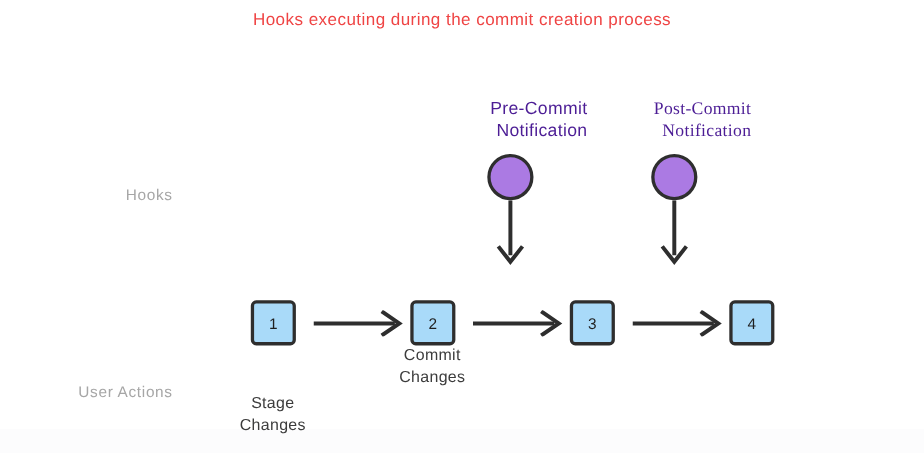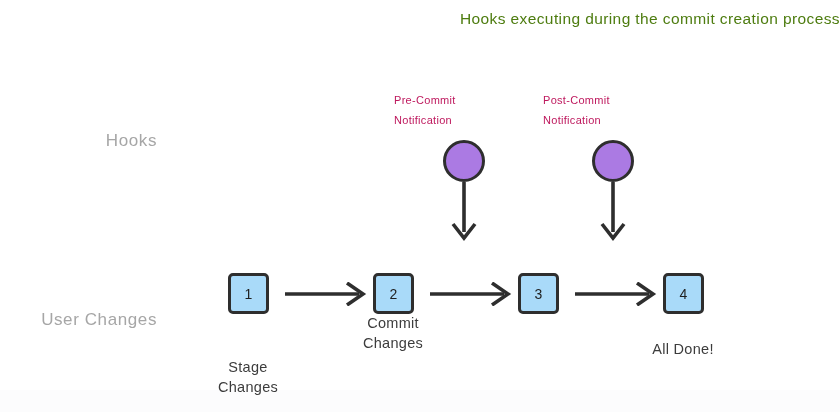--- a/index.html
+++ b/index.html
@@ -22,46 +22,47 @@
     bottom: 0;
     width: 840px;
     height: 22px;
     background: #fcfcfd;
   }
   .title {
     position: absolute;
     left: 0;
     top: 10px;
     width: 840px;
-    text-align: right;
+    text-align: center;
     font-size: 15.5px;
     letter-spacing: 0.4px;
-    color: #4d7c0f;
+    color: #ef4444;
     font-weight: 400;
     white-space: nowrap;
   }
   .row-label {
     position: absolute;
-    font-size: 17px;
+    font-size: 14px;
     letter-spacing: 0.6px;
     color: #a6a6a6;
     font-weight: 400;
     white-space: nowrap;
     text-align: right;
+    margin-top: 38px;
   }
   .row-label-hooks { left: 0; top: 131px; width: 157px; }
   .row-label-actions { left: 0; top: 310px; width: 157px; }
 
   .hook-label {
     position: absolute;
-    font-size: 11px;
+    font-size: 16px;
     line-height: 20px;
     letter-spacing: 0.3px;
-    color: #be185d;
-    text-align: left;
+    color: #4c1d95;
+    text-align: right;
     white-space: nowrap;
   }
   .hook-label .l2 { display: block; }
 
   .circle {
     position: absolute;
     width: 36px;
     height: 36px;
     border-radius: 50%;
     background: #ab7ae3;
@@ -111,35 +112,35 @@
 </head>
 <body>
 
 <div id="stage">
 
   <div class="bottom-band"></div>
 
   <div class="title">Hooks executing during the commit creation process</div>
 
   <div class="row-label row-label-hooks">Hooks</div>
-  <div class="row-label row-label-actions">User Changes</div>
+  <div class="row-label row-label-actions">User Actions</div>
 
   <div class="hook-label" style="left:394px; top:90px; width:140px;">
     <span>Pre-Commit</span>
     <span class="l2">Notification</span>
   </div>
   <div class="circle" style="left:443px; top:140px;"></div>
   <div class="v-arrow" style="left:447px; top:182px;">
     <svg width="34" height="62" viewBox="0 0 34 62">
       <line x1="17" y1="0" x2="17" y2="50" stroke="#2e2e2e" stroke-width="3.6"></line>
       <polyline points="6,42 17,56 28,42" fill="none" stroke="#2e2e2e" stroke-width="3.6" stroke-linecap="butt" stroke-linejoin="miter"></polyline>
     </svg>
   </div>
 
-  <div class="hook-label" style="left:543px; top:90px; width:140px;">
+  <div class="hook-label" style="left:543px; top:90px; width:140px;font-family:Liberation Serif, serif;">
     <span>Post-Commit</span>
     <span class="l2">Notification</span>
   </div>
   <div class="circle" style="left:592px; top:140px;"></div>
   <div class="v-arrow" style="left:596px; top:182px;">
     <svg width="34" height="62" viewBox="0 0 34 62">
       <line x1="17" y1="0" x2="17" y2="50" stroke="#2e2e2e" stroke-width="3.6"></line>
       <polyline points="6,42 17,56 28,42" fill="none" stroke="#2e2e2e" stroke-width="3.6" stroke-linecap="butt" stroke-linejoin="miter"></polyline>
     </svg>
   </div>
@@ -181,18 +182,14 @@
   <div class="h-arrow" style="left:575px; top:282px;">
     <svg width="86" height="24" viewBox="0 0 86 24">
       <line x1="0" y1="12" x2="74" y2="12" stroke="#2e2e2e" stroke-width="3.6"></line>
       <polyline points="62,1 78,12 62,23" fill="none" stroke="#2e2e2e" stroke-width="3.6" stroke-linecap="butt" stroke-linejoin="miter"></polyline>
     </svg>
   </div>
 
   <div class="box" style="left:663px; top:273px;">
     <span>4</span>
   </div>
-  <div class="step-label" style="left:613px; top:339px; width:140px;">
-    <span>All Done!</span>
-    <span class="l2"></span>
-  </div>
 
 </div>
 
 </body></html>

